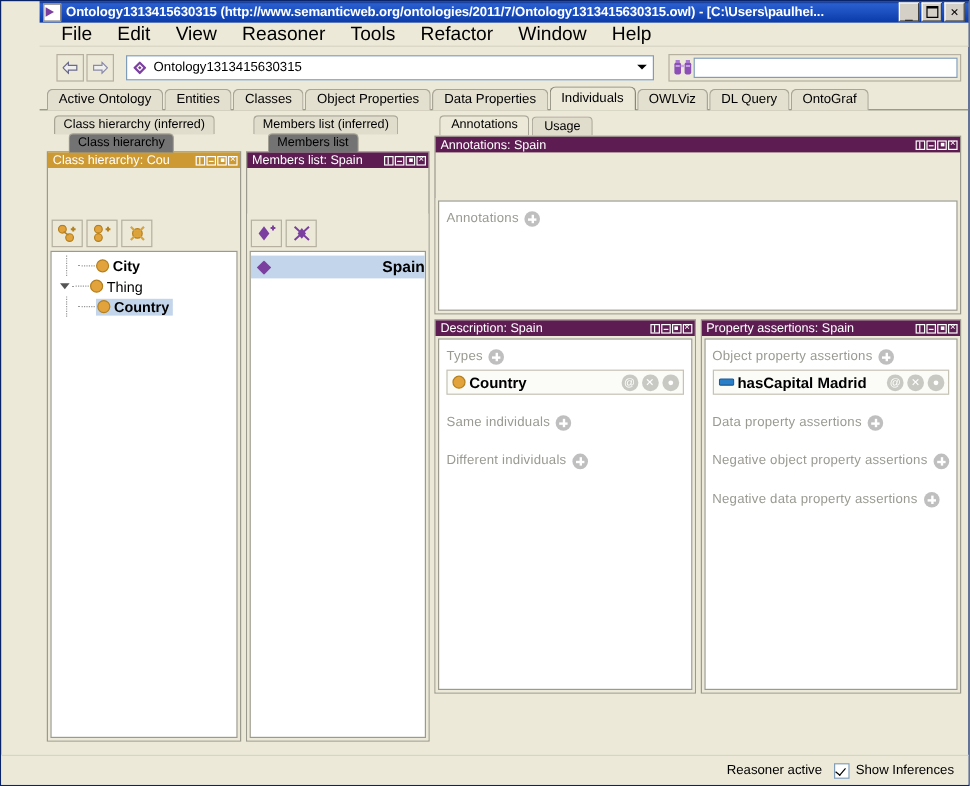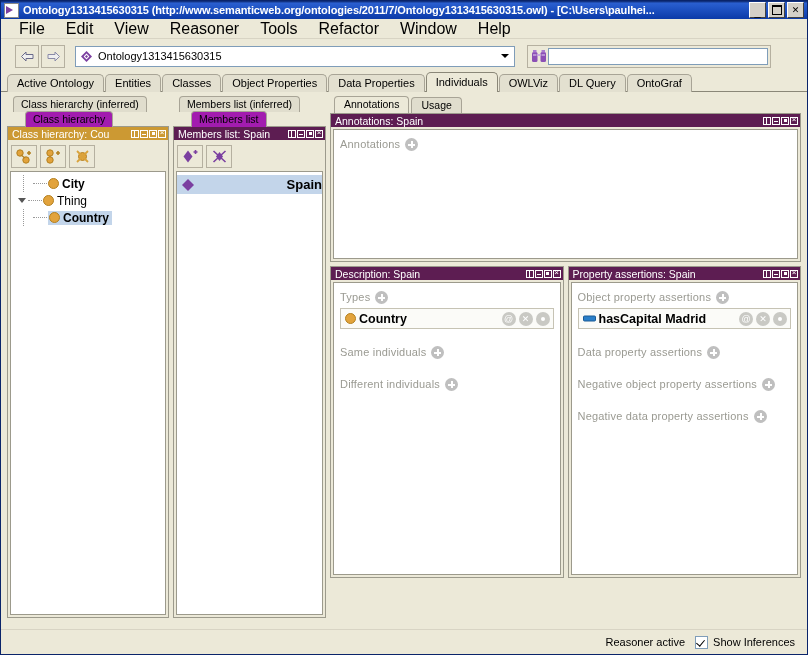--- a/index.html
+++ b/index.html
@@ -4,21 +4,21 @@
 <style>
   html,body{margin:0;padding:0;}
   body{
     width:808px;height:655px;overflow:hidden;
     background:#ece9d8;
     font-family:"Liberation Sans", sans-serif;
     font-size:11px;color:#000;
     -webkit-font-smoothing:none;
   }
   .app{position:relative;width:808px;height:655px;box-sizing:border-box;
-       border:1px solid #0a246a;background:#ece9d8;}
+       border:1px solid #0a246a;background:#ece9d8;padding-left:32px;}
 
   
   .titlebar{
     height:18px;display:flex;align-items:center;
     background:linear-gradient(to bottom,#0a246a 0%,#2a5fd0 12%,#1c4fc0 50%,#0b3aa8 100%);
     padding:0 2px 0 3px;gap:4px;
   }
   .title-icon{width:13px;height:13px;flex:0 0 13px;background:#fff;border:1px solid #888;
     position:relative;overflow:hidden;}
   .title-icon:before{content:"";position:absolute;left:1px;top:2px;width:0;height:0;
@@ -75,24 +75,24 @@
   .col-classes{flex:0 0 162px;}
   .col-members{flex:0 0 153px;}
   .col-right{flex:1;display:flex;flex-direction:column;gap:4px;}
 
   
   .inner-tabs{height:30px;position:relative;}
   .itab{position:absolute;height:15px;line-height:14px;font-size:10.5px;padding:0 7px;
      background:#e0ddcd;border:1px solid #a8a496;border-bottom:none;border-radius:4px 4px 0 0;
      white-space:nowrap;}
   .itab.row1{top:0;left:6px;}
-  .itab.row2{top:15px;left:18px;background:#a21caf;border-color:#a8a496;z-index:2;}
+  .itab.row2{top:15px;left:18px;background:#737373;border-color:#a8a496;z-index:2;}
 
   .panel{border:1px solid #9c9a8c;background:#ece9d8;display:flex;flex-direction:column;
-     flex:1;min-height:0;box-sizing:border-box;}
+     flex:1;min-height:0;box-sizing:border-box;gap:38px;}
   .panel-head{height:13px;display:flex;align-items:center;justify-content:space-between;
      padding:0 2px 0 4px;font-size:10.5px;color:#fff;white-space:nowrap;overflow:hidden;}
   .panel-head.purple{background:#5d1d52;}
   .panel-head.orange{background:#cc9933;color:#fff;}
   .ph-title{overflow:hidden;text-overflow:clip;white-space:nowrap;}
   .ph-ctrls{display:flex;gap:1px;flex:0 0 auto;padding-left:3px;}
   .pc{width:8px;height:8px;border:1px solid #fff;box-sizing:border-box;position:relative;display:block;}
   .pc-split:after{content:"";position:absolute;left:2px;top:0px;bottom:0px;width:1px;background:#fff;}
   .pc-minus:after{content:"";position:absolute;left:1px;right:1px;top:3px;height:1px;background:#fff;}
   .pc-sq:after{content:"";position:absolute;left:1.5px;top:1.5px;width:3px;height:3px;background:#fff;}

